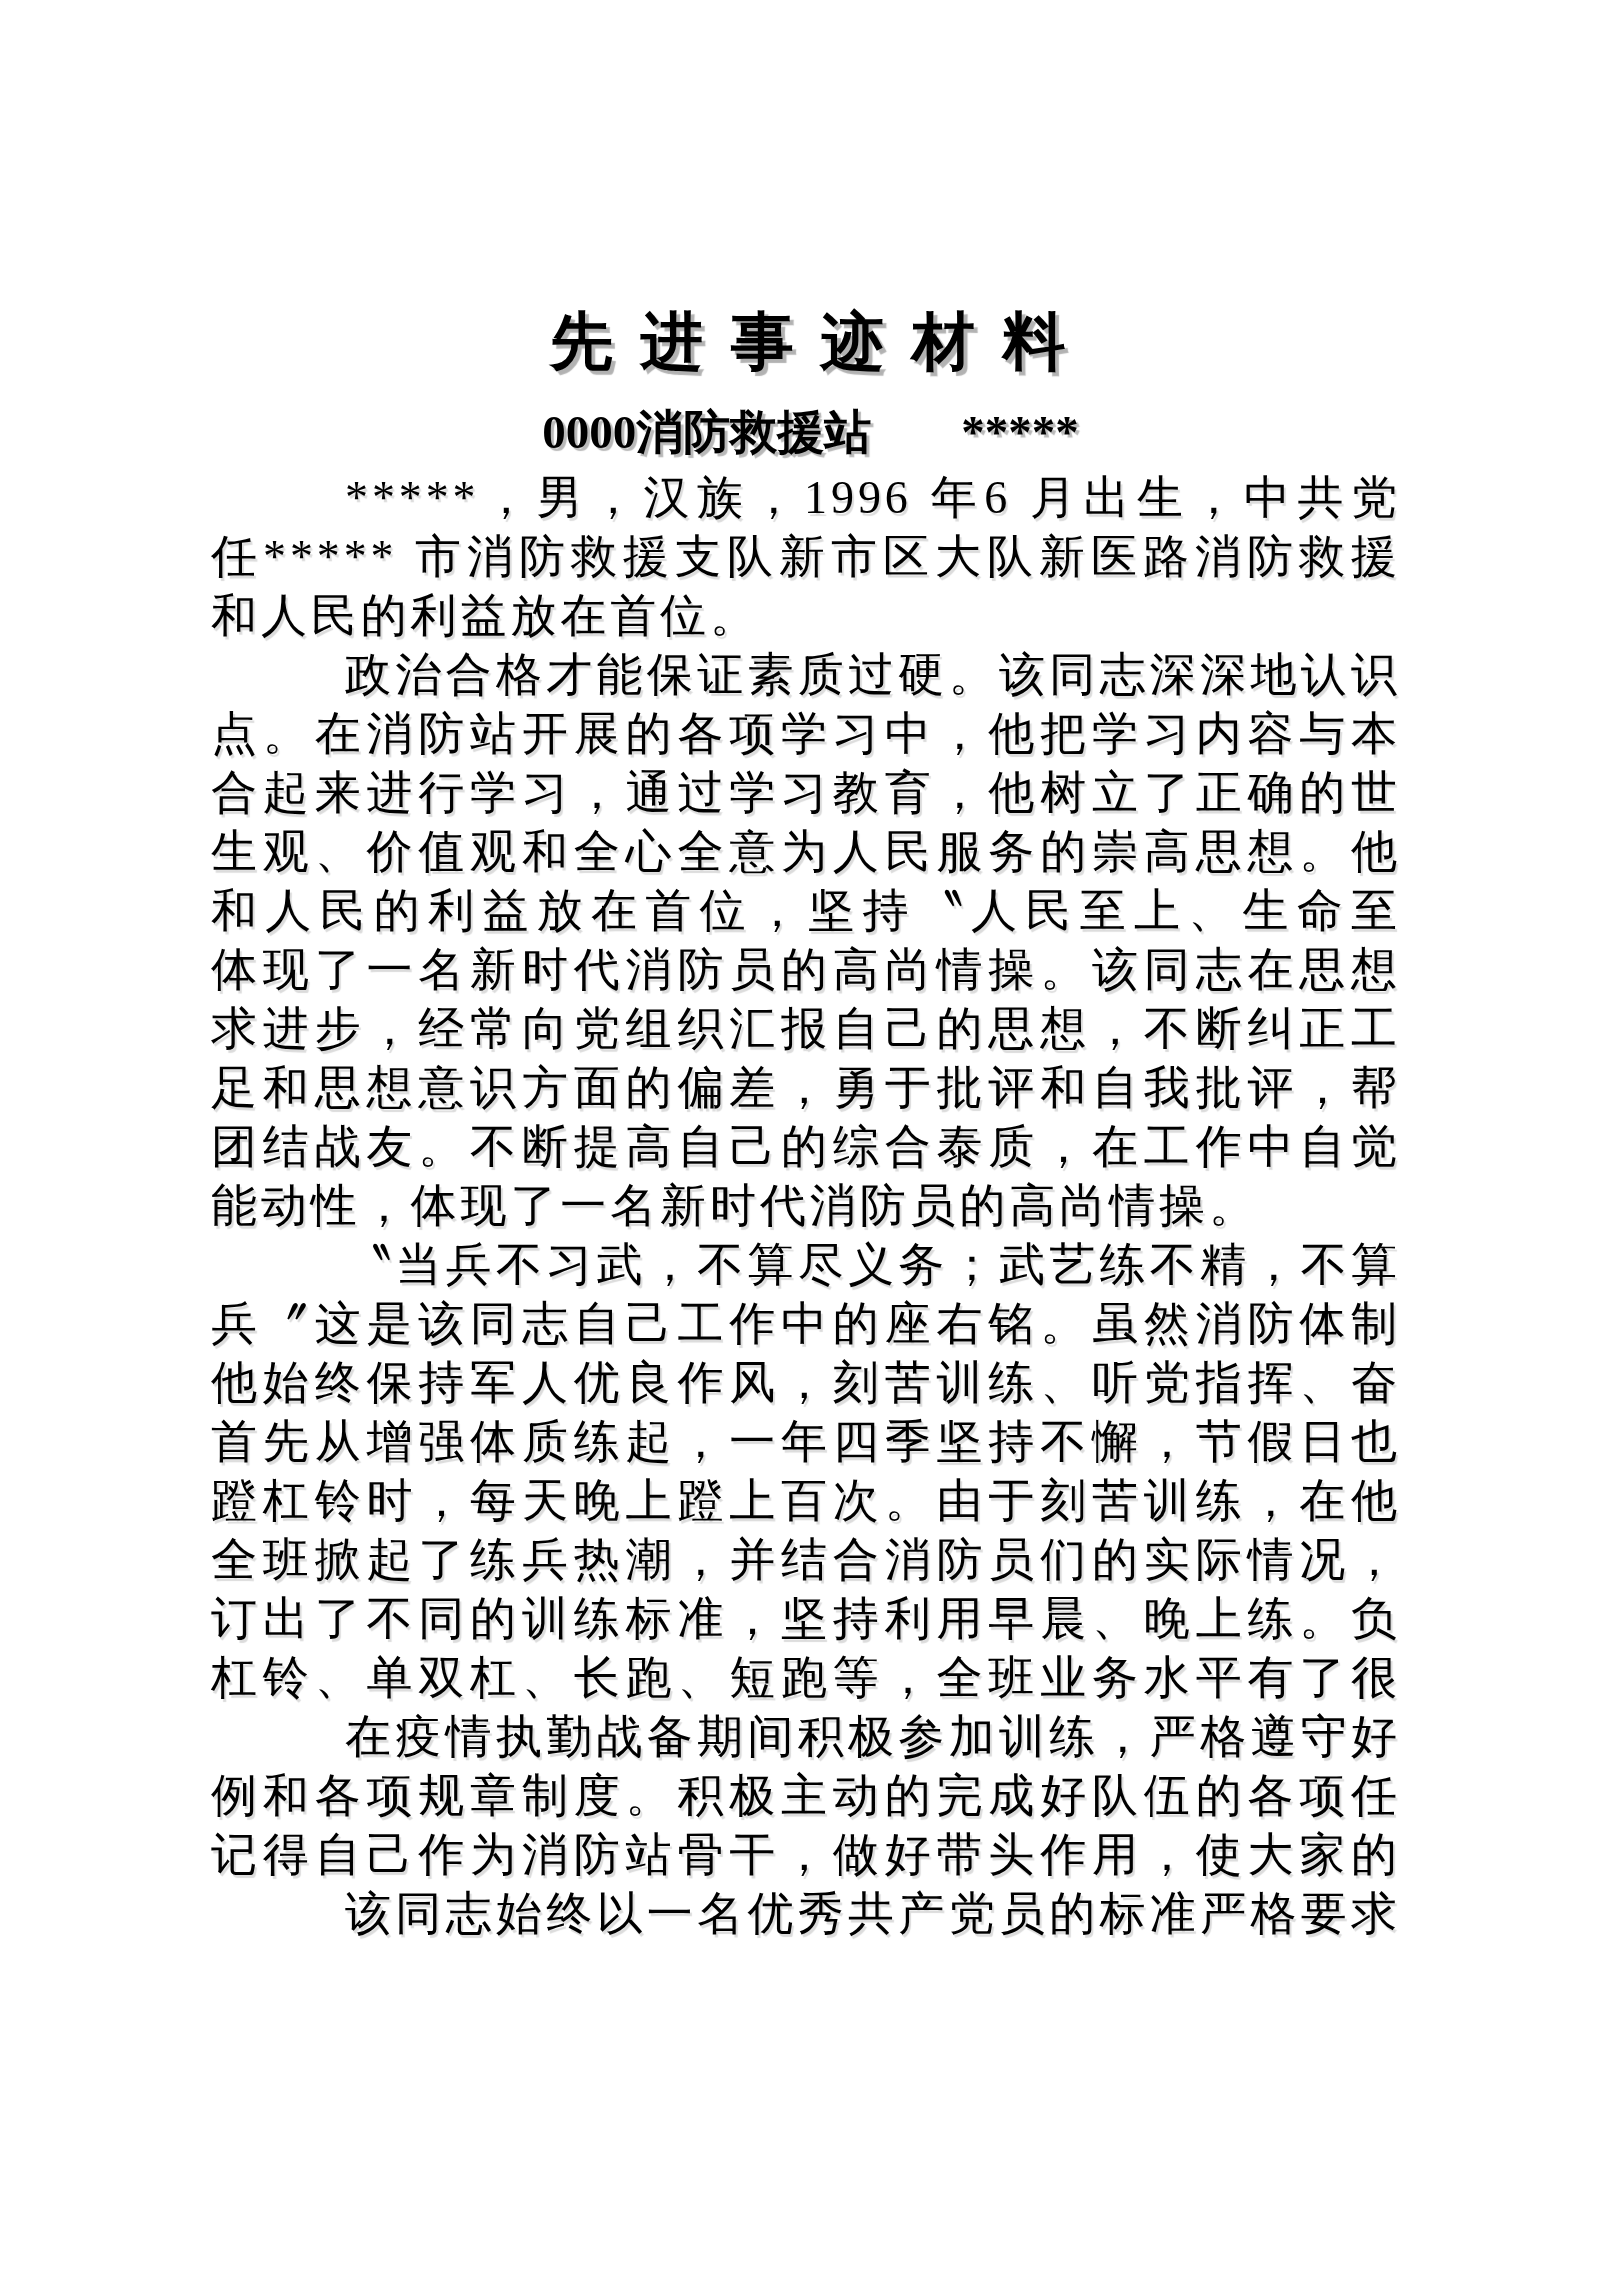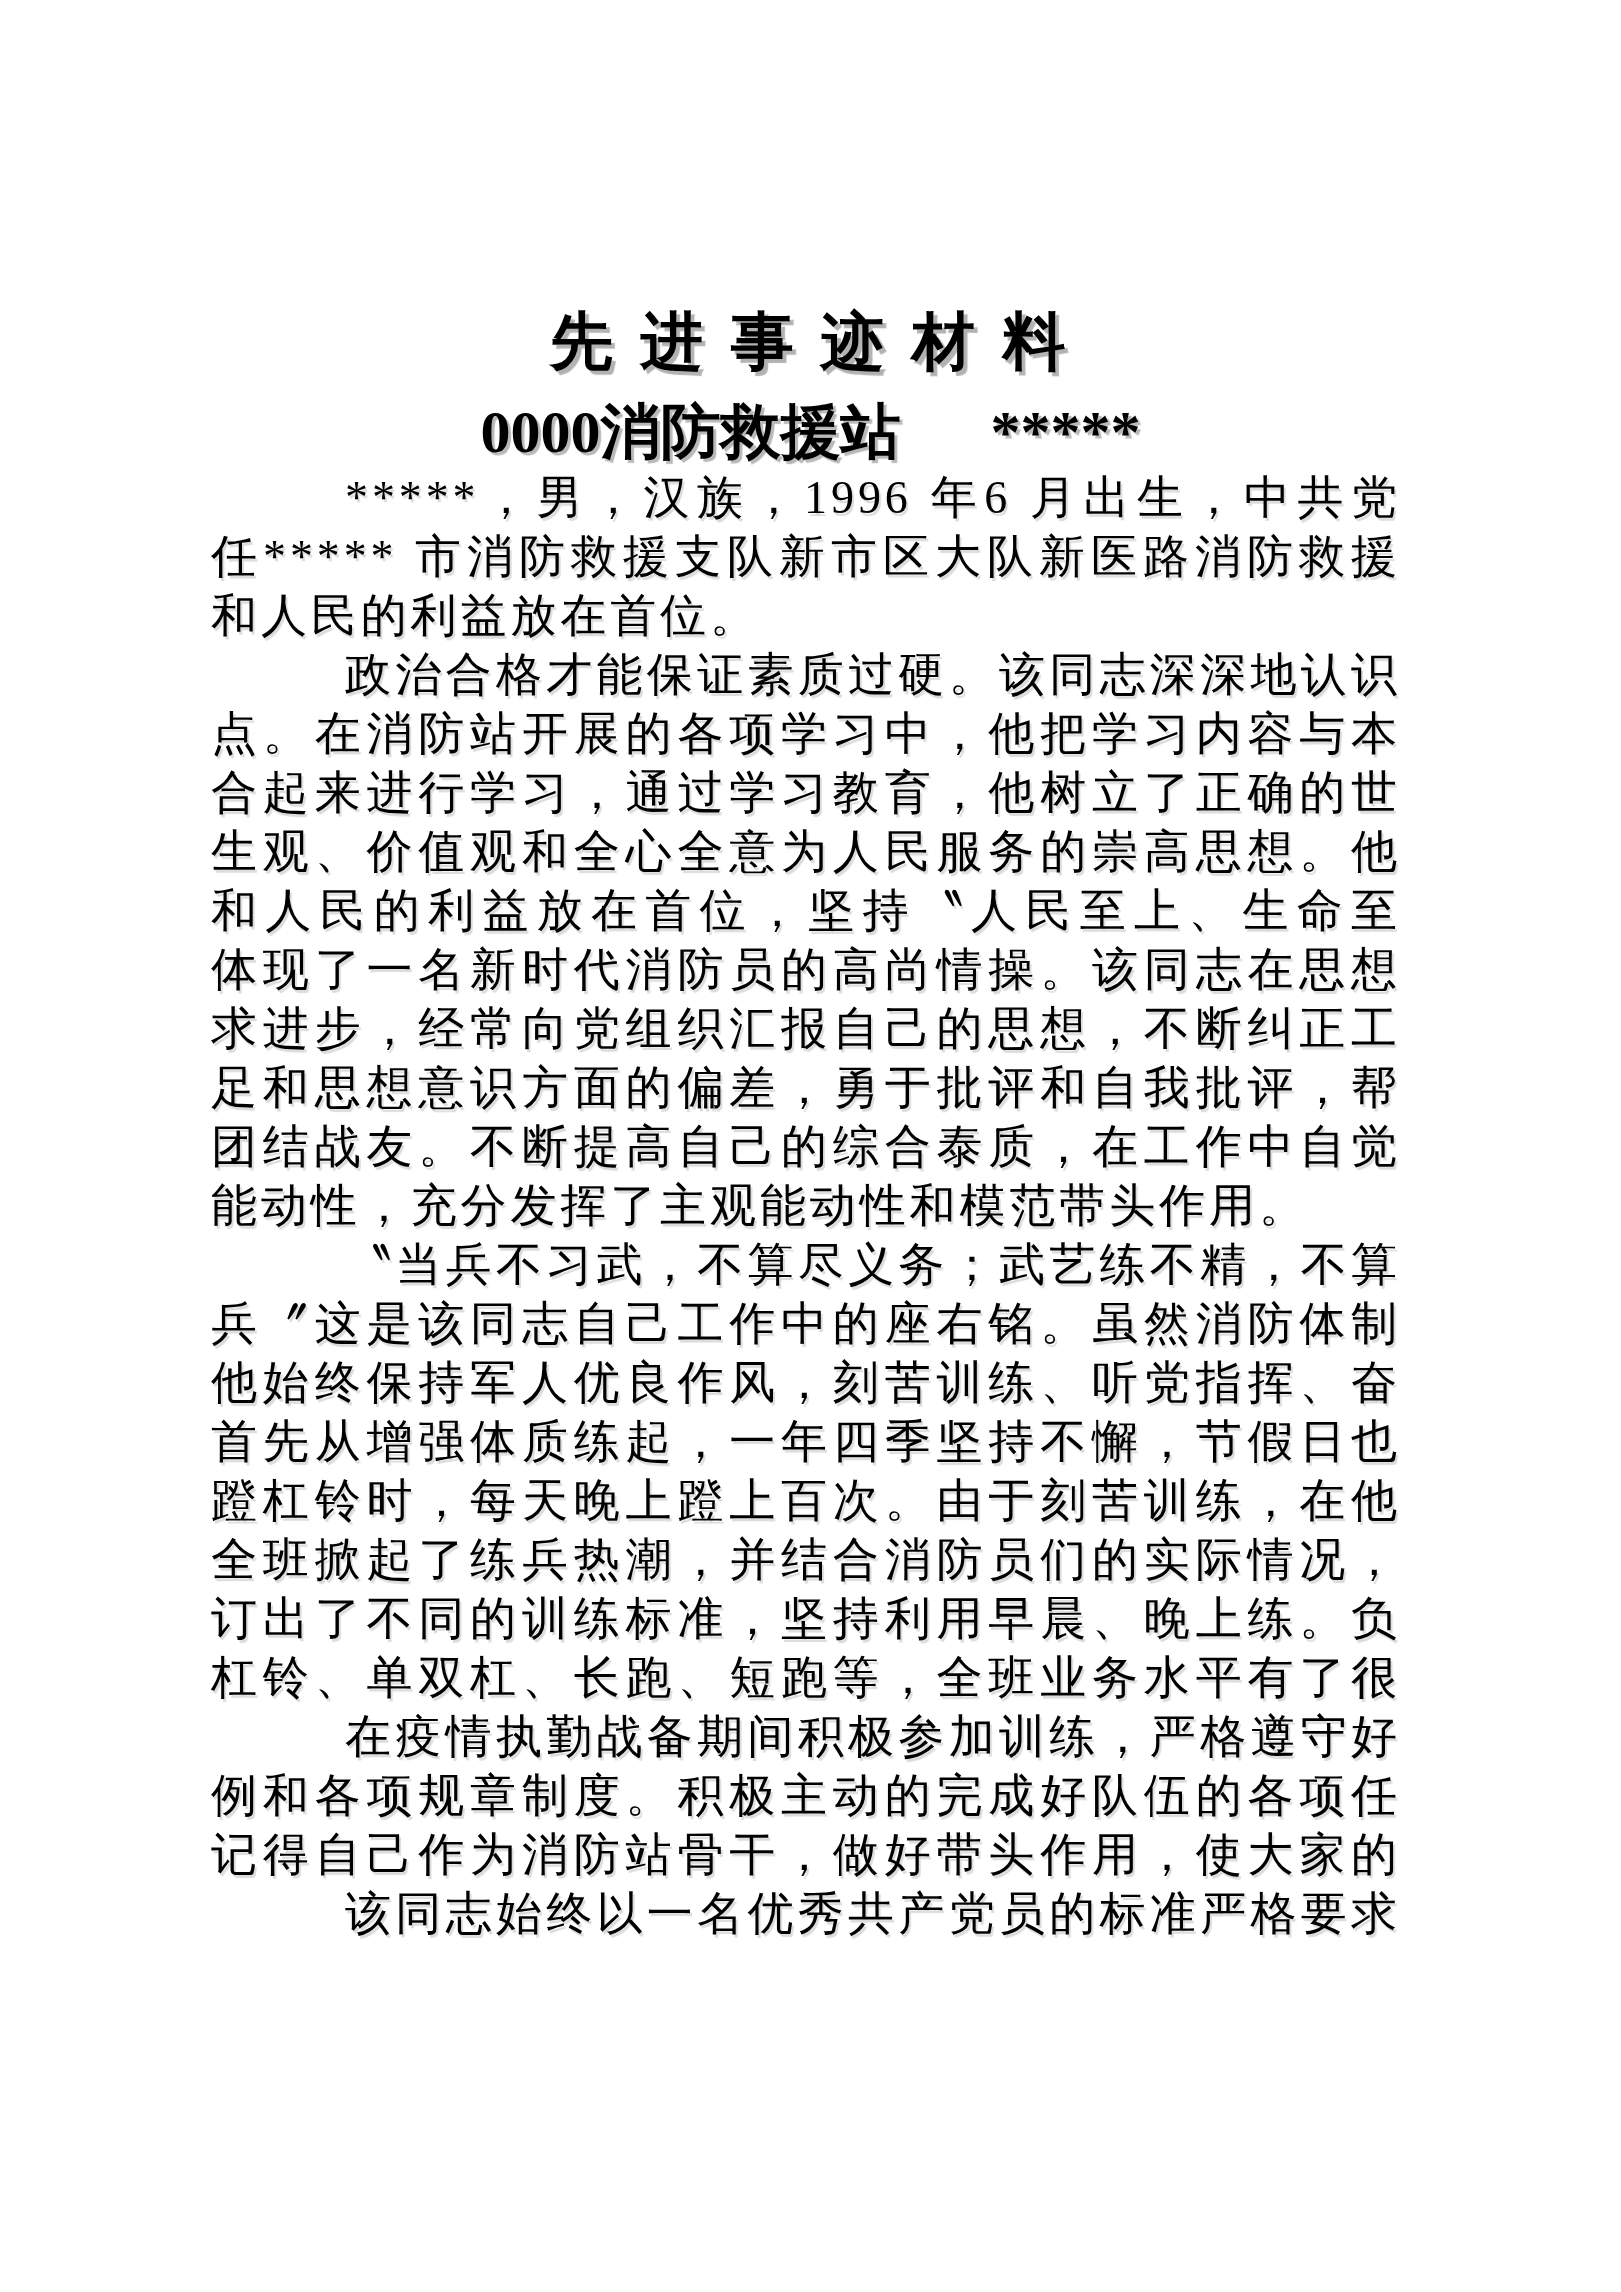--- a/index.html
+++ b/index.html
@@ -29,21 +29,21 @@
     letter-spacing:5.9px;
     text-shadow:3.9px 3.9px 1px rgba(0,0,0,0.30);
     white-space:nowrap;
   }
   .subtitle{
     position:absolute;
     top:400px;
     left:0;
     width:100%;
     text-align:center;
-    font-size:60px;
+    font-size:47px;
     line-height:65px;
     font-weight:bold;
     text-shadow:2.9px 2.9px 1px rgba(0,0,0,0.28);
     white-space:nowrap;
   }
   .subtitle .mask{
     display:inline-block;
     margin-left:90px;
   }
   .doc-body{
@@ -92,21 +92,21 @@
       <div class="paragraph">
         <div class="line indent fill">政治合格才能保证素质过硬。该同志深深地认识到这一</div>
         <div class="line fill">点。在消防站开展的各项学习中，他把学习内容与本职工作结</div>
         <div class="line fill">合起来进行学习，通过学习教育，他树立了正确的世界观、人</div>
         <div class="line fill">生观、价值观和全心全意为人民服务的崇高思想。他始终把党</div>
         <div class="line fill">和人民的利益放在首位，坚持〝人民至上、生命至上〞标准，</div>
         <div class="line fill">体现了一名新时代消防员的高尚情操。该同志在思想上积极要</div>
         <div class="line fill">求进步，经常向党组织汇报自己的思想，不断纠正工作中的不</div>
         <div class="line fill">足和思想意识方面的偏差，勇于批评和自我批评，帮助同志，</div>
         <div class="line fill">团结战友。不断提高自己的综合泰质，在工作中自觉发挥主观</div>
-        <div class="line">能动性，充分发挥了主观能动性和模范带头作用。</div>
+        <div class="line">能动性，体现了一名新时代消防员的高尚情操。</div>
       </div>
       <div class="paragraph">
         <div class="line indent fill">〝当兵不习武，不算尽义务；武艺练不精，不算合格</div>
         <div class="line fill">兵〞这是该同志自己工作中的座右铭。虽然消防体制改到地方，</div>
         <div class="line fill">他始终保持军人优良作风，刻苦训练、听党指挥、奋勇争先。</div>
         <div class="line fill">首先从增强体质练起，一年四季坚持不懈，节假日也不放松，</div>
         <div class="line fill">蹬杠铃时，每天晚上蹬上百次。由于刻苦训练，在他的带领下</div>
         <div class="line fill">全班掀起了练兵热潮，并结合消防员们的实际情况，给他们制</div>
         <div class="line fill">订出了不同的训练标准，坚持利用早晨、晚上练。负重登楼、</div>
         <div class="line fill">杠铃、单双杠、长跑、短跑等，全班业务水平有了很大的提高。</div>

